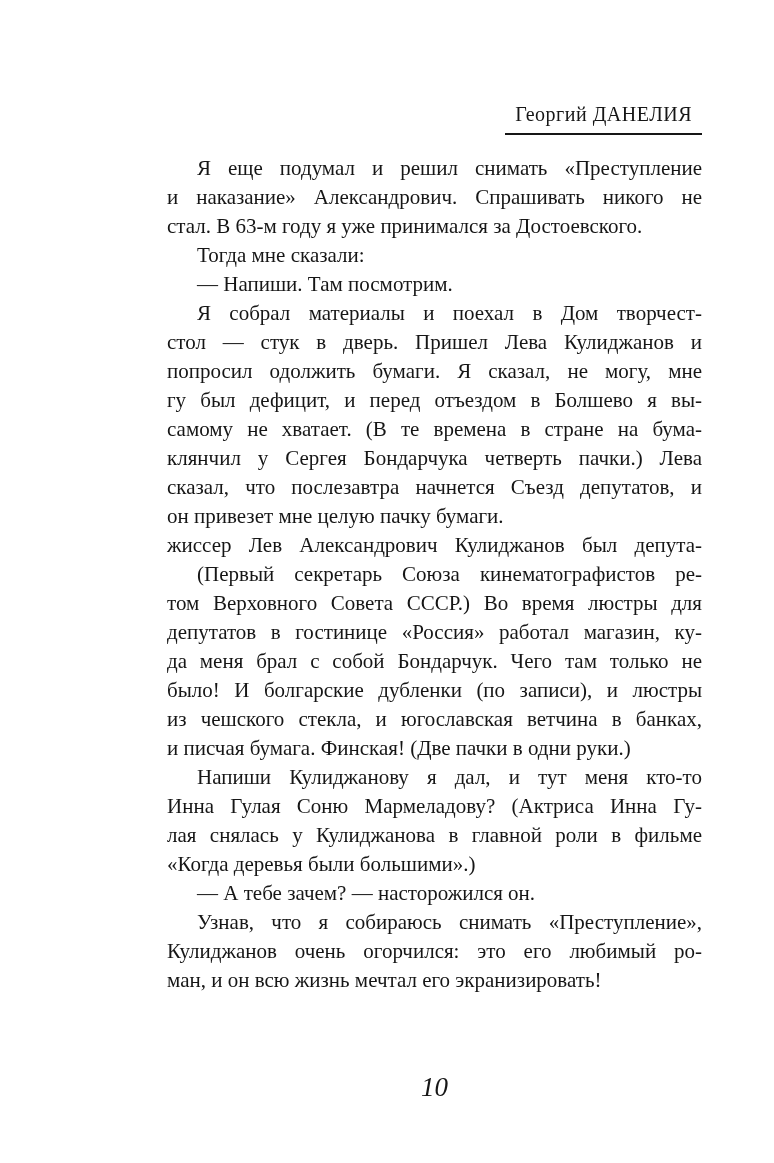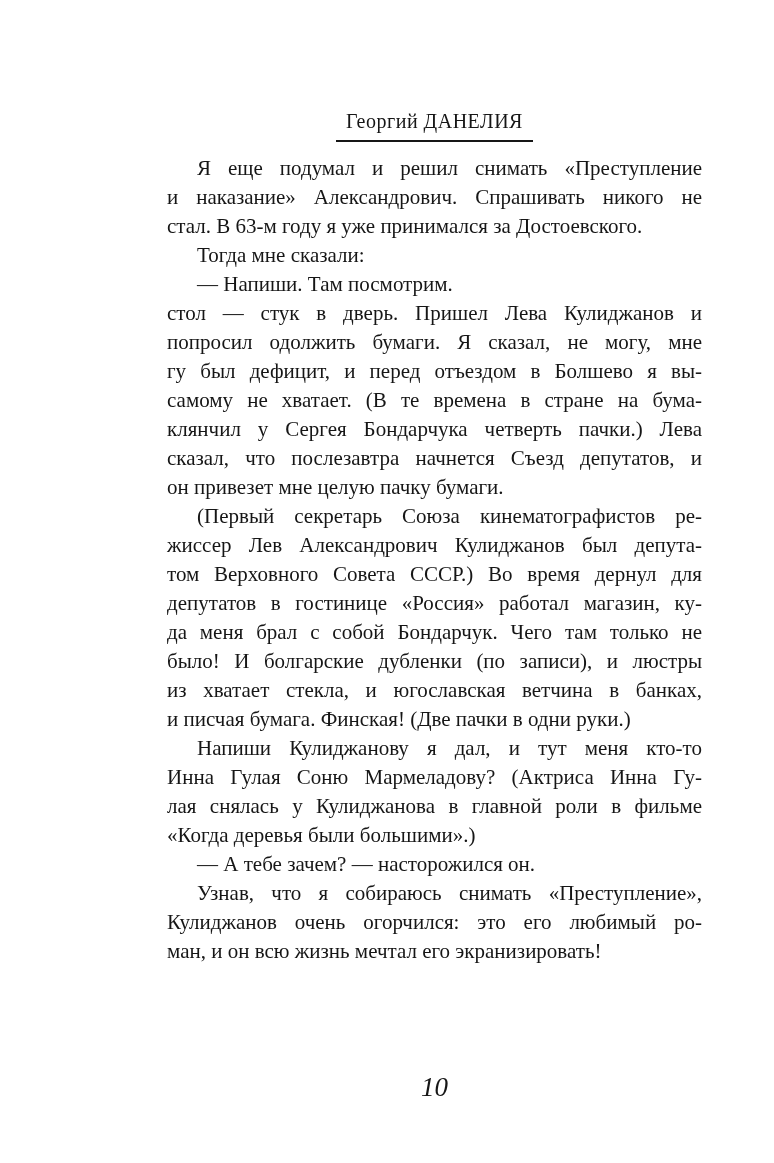--- a/index.html
+++ b/index.html
@@ -11,24 +11,24 @@
     position: relative;
     width: 774px;
     height: 1163px;
     background: #ffffff;
     overflow: hidden;
     font-family: "Liberation Serif", "DejaVu Serif", serif;
     color: #161616;
   }
   .running-header {
     position: absolute;
-    top: 110px;
+    top: 103px;
     left: 167px;
     width: 535px;
-    text-align: center;
+    text-align: right;
   }
   .running-header .header-text {
     display: inline-block;
     font-size: 20px;
     line-height: 23px;
     letter-spacing: 0.5px;
     border-bottom: 2px solid #161616;
     padding: 0 10px 7px 10px;
     white-space: nowrap;
   }
@@ -84,36 +84,37 @@
         <div class="line just">и наказание» Александрович. Спрашивать никого не</div>
         <div class="line">стал. В 63-м году я уже принимался за Достоевского.</div>
       </div>
       <div class="paragraph">
         <div class="line indent">Тогда мне сказали:</div>
       </div>
       <div class="paragraph">
         <div class="line indent">— Напиши. Там посмотрим.</div>
       </div>
       <div class="paragraph">
+        <div class="line indent just">Я собрал материалы и поехал в Дом творчест-</div>
         <div class="line just">стол — стук в дверь. Пришел Лева Кулиджанов и</div>
         <div class="line just">попросил одолжить бумаги. Я сказал, не могу, мне</div>
         <div class="line just">гу был дефицит, и перед отъездом в Болшево я вы-</div>
         <div class="line just">самому не хватает. (В те времена в стране на бума-</div>
         <div class="line just">клянчил у Сергея Бондарчука четверть пачки.) Лева</div>
         <div class="line just">сказал, что послезавтра начнется Съезд депутатов, и</div>
         <div class="line">он привезет мне целую пачку бумаги.</div>
       </div>
       <div class="paragraph">
+        <div class="line just">жиссер Лев Александрович Кулиджанов был депута-</div>
         <div class="line indent just">(Первый секретарь Союза кинематографистов ре-</div>
-        <div class="line just">жиссер Лев Александрович Кулиджанов был депута-</div>
-        <div class="line just">том Верховного Совета СССР.) Во время дернул для</div>
+        <div class="line just">том Верховного Совета СССР.) Во время люстры для</div>
         <div class="line just">депутатов в гостинице «Россия» работал магазин, ку-</div>
         <div class="line just">да меня брал с собой Бондарчук. Чего там только не</div>
         <div class="line just">было! И болгарские дубленки (по записи), и люстры</div>
-        <div class="line just">из хватает стекла, и югославская ветчина в банках,</div>
+        <div class="line just">из чешского стекла, и югославская ветчина в банках,</div>
         <div class="line">и писчая бумага. Финская! (Две пачки в одни руки.)</div>
       </div>
       <div class="paragraph">
         <div class="line indent just">Напиши Кулиджанову я дал, и тут меня кто-то</div>
         <div class="line just">Инна Гулая Соню Мармеладову? (Актриса Инна Гу-</div>
         <div class="line just">лая снялась у Кулиджанова в главной роли в фильме</div>
         <div class="line">«Когда деревья были большими».)</div>
       </div>
       <div class="paragraph">
         <div class="line indent">— А тебе зачем? — насторожился он.</div>

